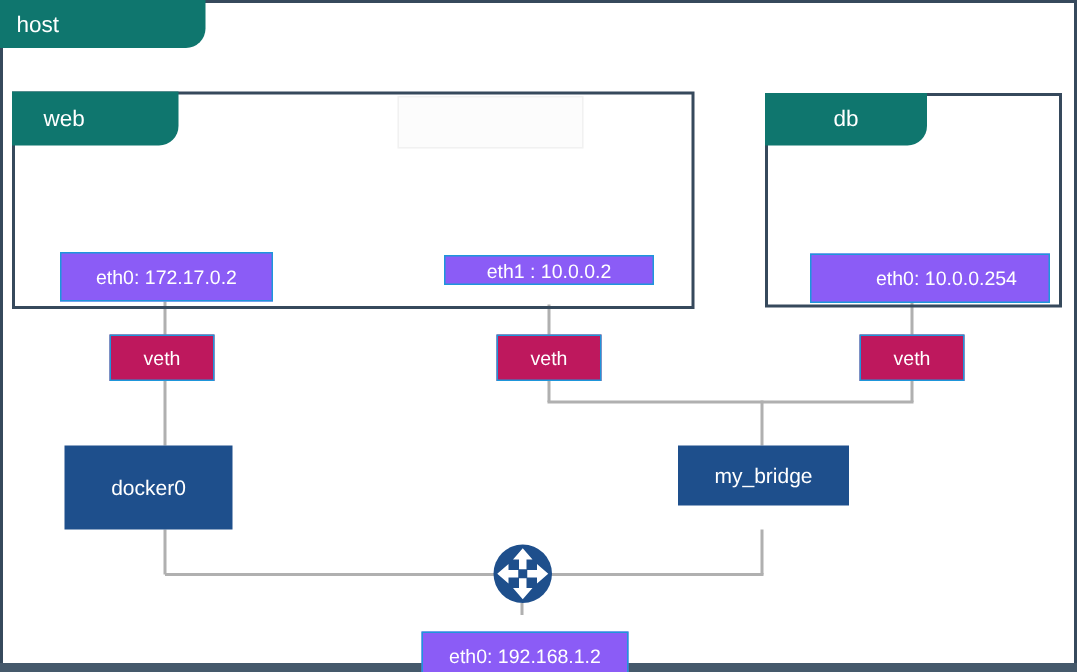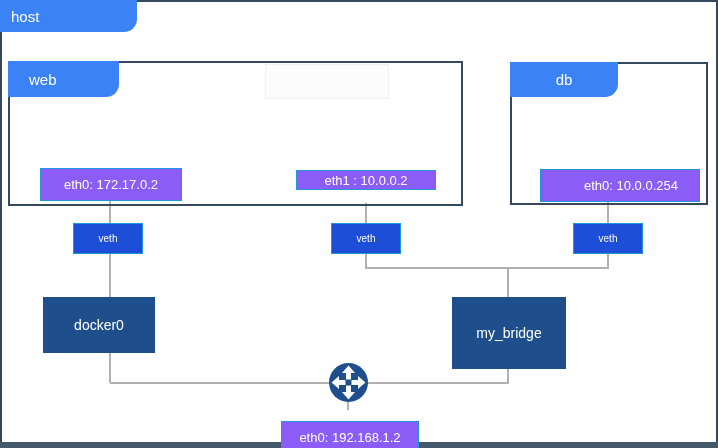--- a/index.html
+++ b/index.html
@@ -12,21 +12,21 @@
   .host-frame{
     position:absolute;left:0;top:0;right:0;bottom:0;
     border:2px solid #36495C;border-bottom:none;
     pointer-events:none;z-index:4;
   }
   .bottom-bar{
     position:absolute;left:0;bottom:0;width:100%;height:6px;
     background:#45596B;z-index:4;
   }
   .tab{
-    position:absolute;background:#3b82f6;color:#fff;
+    position:absolute;background:#0f766e;color:#fff;
     border-bottom-right-radius:13px;z-index:5;
     font-size:15px;display:flex;align-items:center;
   }
   .host-tab{left:0;top:0;width:137px;height:32px;padding-left:11px;box-sizing:border-box;}
   .web-tab{left:8px;top:61px;width:111px;height:36px;padding-left:21px;box-sizing:border-box;}
   .db-tab{left:510px;top:62px;width:108px;height:35px;justify-content:center;}
   .container-box{
     position:absolute;border:2px solid #36495C;background:transparent;
     box-sizing:border-box;z-index:3;
   }
@@ -39,21 +39,21 @@
   .line{position:absolute;background:#B0B0B0;z-index:1;}
   .line.over{z-index:6;background:#BFBFBF;}
   .node{
     position:absolute;display:flex;align-items:center;justify-content:center;
     color:#fff;box-sizing:border-box;z-index:6;
   }
   .iface{
     background:#8b5cf6;border:1px solid #1E96DB;font-size:13px;
   }
   .veth{
-    background:#1d4ed8;border:1px solid #1E96DB;font-size:10px;
+    background:#be185d;border:1px solid #1E96DB;font-size:13px;
   }
   .bridge{
     background:#1E4F8C;font-size:14px;
   }
   .router{
     position:absolute;left:328px;top:362px;width:41px;height:41px;z-index:7;
   }
 </style>
 </head>
 <body>
@@ -87,21 +87,21 @@
 
   <div class="node iface" style="left:40px;top:168px;width:142px;height:33px;">eth0: 172.17.0.2</div>
   <div class="node iface" style="left:296px;top:170px;width:140px;height:20px;">eth1 : 10.0.0.2</div>
   <div class="node iface" style="left:540px;top:169px;width:160px;height:33px;padding-left:22px;">eth0: 10.0.0.254</div>
 
   <div class="node veth" style="left:73px;top:223px;width:70px;height:31px;">veth</div>
   <div class="node veth" style="left:331px;top:223px;width:70px;height:31px;">veth</div>
   <div class="node veth" style="left:573px;top:223px;width:70px;height:31px;">veth</div>
 
   <div class="node bridge" style="left:43px;top:297px;width:112px;height:56px;">docker0</div>
-  <div class="node bridge" style="left:452px;top:297px;width:114px;height:72px;">my_bridge</div>
+  <div class="node bridge" style="left:452px;top:297px;width:114px;height:40px;">my_bridge</div>
 
   <div class="router">
     <svg width="41" height="41" viewBox="0 0 41 41">
       <circle cx="20.5" cy="20.5" r="19.5" fill="#1E4F8C"></circle>
       <path fill="#fff" d="M20.5,3.5 L27,11 L23,11 L23,17.5 L18,17.5 L18,11 L14,11 Z"></path>
       <path fill="#fff" d="M20.5,37.5 L27,30 L23,30 L23,23.5 L18,23.5 L18,30 L14,30 Z"></path>
       <path fill="#fff" d="M3.5,20.5 L11,14 L11,18 L17.5,18 L17.5,23 L11,23 L11,27 Z"></path>
       <path fill="#fff" d="M37.5,20.5 L30,14 L30,18 L23.5,18 L23.5,23 L30,23 L30,27 Z"></path>
     </svg>
   </div>

